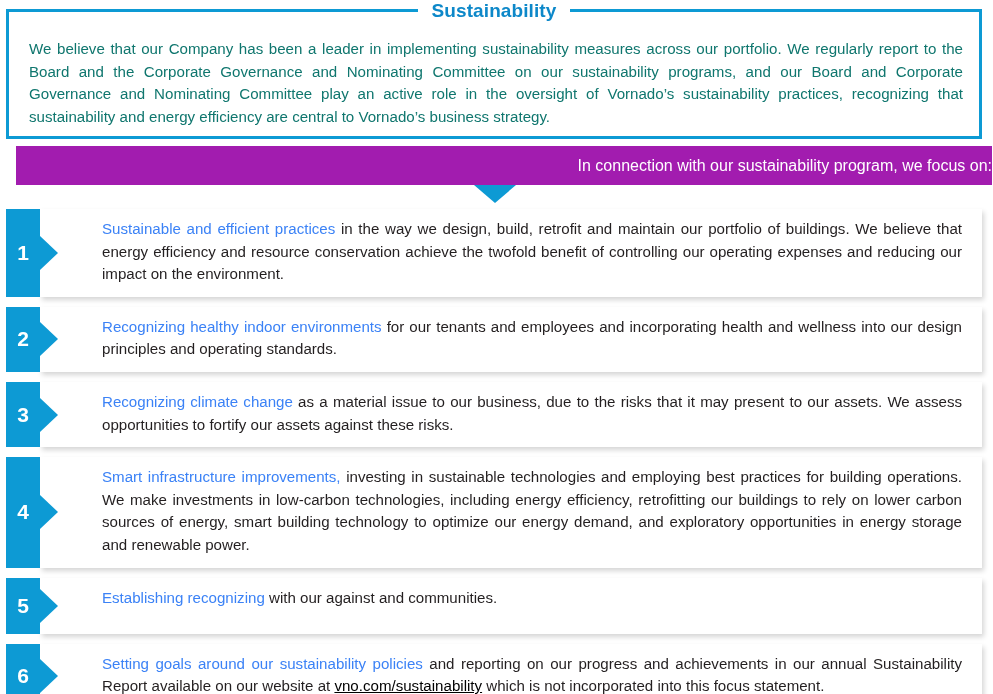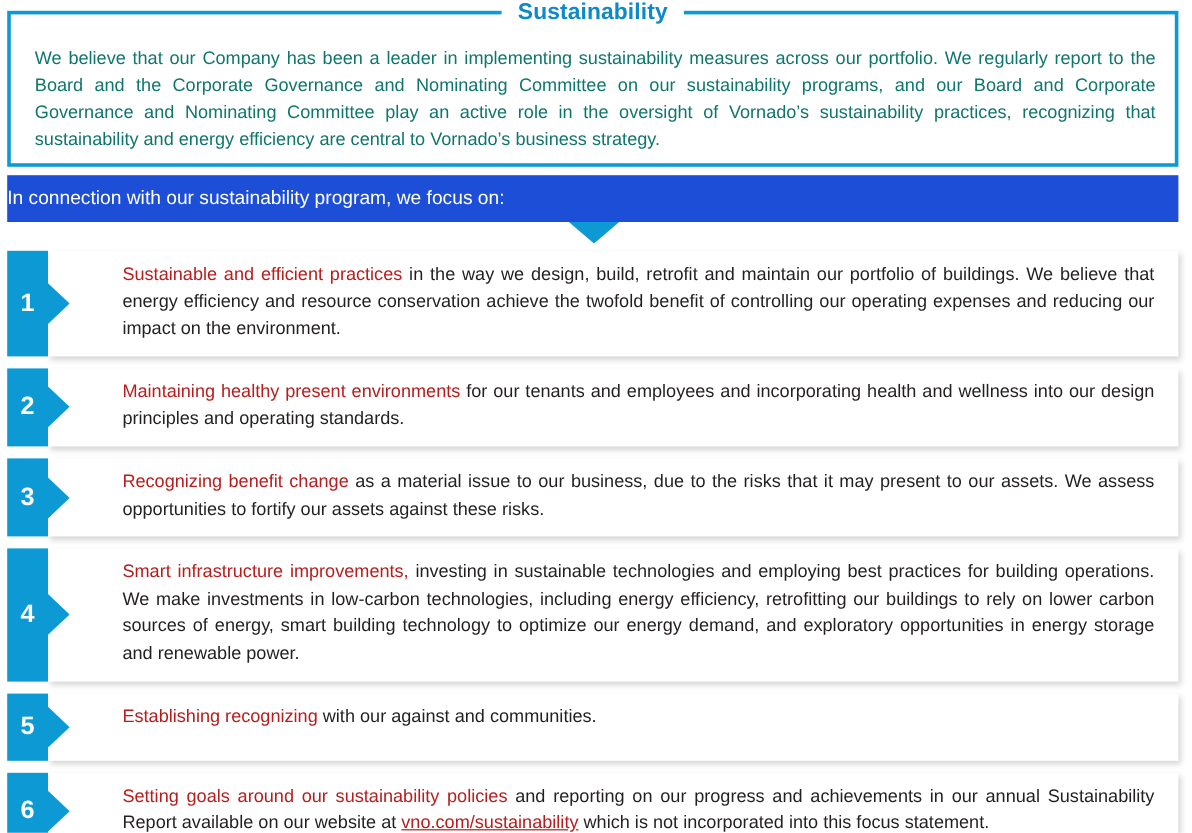--- a/index.html
+++ b/index.html
@@ -60,29 +60,29 @@
     font-size: 15.1px;
     line-height: 22.6px;
     text-align: justify;
     text-justify: inter-word;
     color: #0f766e;
   }
 
   
   .banner {
     position: absolute;
-    left: 6px;
+    left: 16px;
     top: 146px;
     width: 976px;
     height: 39px;
-    background: #1d4ed8;
+    background: #a21caf;
     color: #ffffff;
     font-size: 16px;
     line-height: 39px;
-    text-align: left;
+    text-align: right;
     box-sizing: border-box;
   }
   .banner-arrow {
     position: absolute;
     left: 474px;
     top: 185px;
     width: 0;
     height: 0;
     border-left: 21px solid transparent;
     border-right: 21px solid transparent;
@@ -147,24 +147,24 @@
 
   .row-text {
     margin: 0;
     font-size: 15.1px;
     line-height: 22.6px;
     text-align: justify;
     text-justify: inter-word;
     color: #231f20;
   }
   .row-text .lead {
-    color: #b91c1c;
+    color: #3b82f6;
   }
   .row-text .weblink {
-    color: #b91c1c;
+    color: #000000;
     text-decoration: underline;
   }
 </style>
 </head>
 <body>
 
 <div class="page">
 
   <div class="intro-box">
     <div class="intro-title-wrap">
@@ -187,31 +187,31 @@
         <p class="row-text"><span class="lead">Sustainable and efficient practices</span><span> in the way we design, build, retrofit and maintain our portfolio of buildings. We believe that energy efficiency and resource conservation achieve the twofold benefit of controlling our operating expenses and reducing our impact on the environment.</span></p>
       </div>
     </div>
 
     <div class="row">
       <div class="row-marker">
         <span class="row-number">2</span>
         <span class="row-pointer"></span>
       </div>
       <div class="row-body">
-        <p class="row-text"><span class="lead">Maintaining healthy present environments</span><span> for our tenants and employees and incorporating health and wellness into our design principles and operating standards.</span></p>
+        <p class="row-text"><span class="lead">Recognizing healthy indoor environments</span><span> for our tenants and employees and incorporating health and wellness into our design principles and operating standards.</span></p>
       </div>
     </div>
 
     <div class="row">
       <div class="row-marker">
         <span class="row-number">3</span>
         <span class="row-pointer"></span>
       </div>
       <div class="row-body">
-        <p class="row-text"><span class="lead">Recognizing benefit change</span><span> as a material issue to our business, due to the risks that it may present to our assets. We assess opportunities to fortify our assets against these risks.</span></p>
+        <p class="row-text"><span class="lead">Recognizing climate change</span><span> as a material issue to our business, due to the risks that it may present to our assets. We assess opportunities to fortify our assets against these risks.</span></p>
       </div>
     </div>
 
     <div class="row">
       <div class="row-marker">
         <span class="row-number">4</span>
         <span class="row-pointer"></span>
       </div>
       <div class="row-body">
         <p class="row-text"><span class="lead">Smart infrastructure improvements,</span><span> investing in sustainable technologies and employing best practices for building operations. We make investments in low-carbon technologies, including energy efficiency, retrofitting our buildings to rely on lower carbon sources of energy, smart building technology to optimize our energy demand, and exploratory opportunities in energy storage and renewable power.</span></p>

